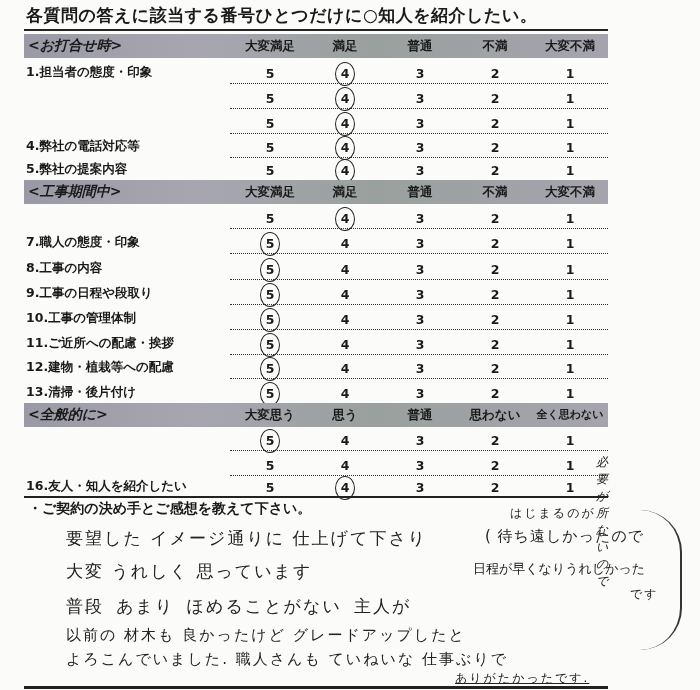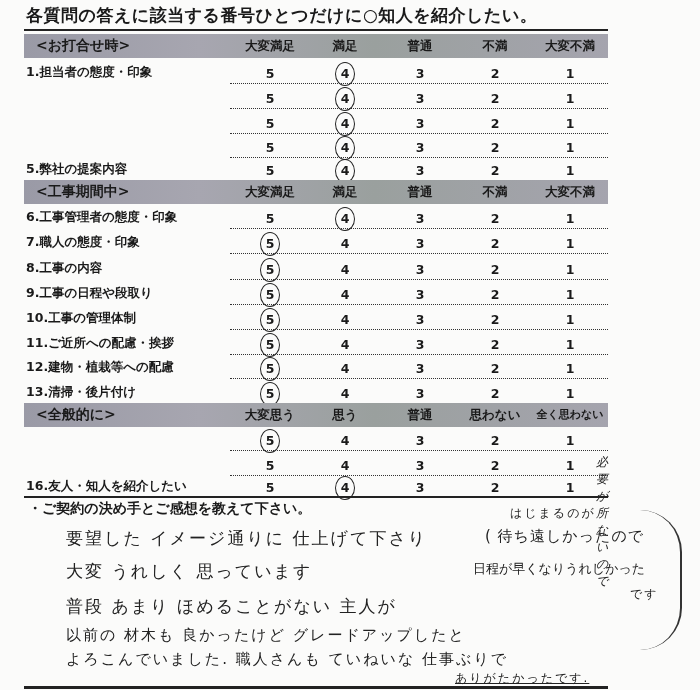--- a/index.html
+++ b/index.html
@@ -2,21 +2,21 @@
 <html><head>
 <meta charset="utf-8">
 <style>
   html, body { margin:0; padding:0; }
   body { width:700px; height:690px; background:#fbfbfa; position:relative; overflow:hidden;
          font-family:"DejaVu Sans", sans-serif; color:#1a1a1a; }
   .title { position:absolute; left:26px; top:4px; font-size:17px; font-weight:bold; letter-spacing:0.5px; }
   .title-rule { position:absolute; left:24px; top:29px; width:584px; height:2px; background:#222; }
   .section { position:absolute; left:24px; width:584px; height:24px;
              background:linear-gradient(90deg,#9a9aa6 0%,#a7a6b0 30%,#9aa09e 60%,#a5a4ae 100%); }
-  .section .sname { position:absolute; left:12px; top:3px; font-size:14px; font-weight:bold; }
+  .section .sname { position:absolute; left:4px; top:3px; font-size:14px; font-weight:bold;font-style:italic; }
   .section .col { position:absolute; top:4px; font-size:12.5px; font-weight:bold; text-align:center; width:90px; margin-left:-45px; }
   .row { position:absolute; left:24px; width:590px; height:26px; }
   .row .label { position:absolute; left:2px; top:4px; font-size:12.5px; font-weight:bold; white-space:nowrap;text-align:right; }
   .row .line { position:absolute; left:206px; right:6px; bottom:2px; border-bottom:1.5px dotted #333; }
   .row .line.solid { border-bottom:2px solid #222; }
   .row .num { position:absolute; top:6px; font-size:12.5px; font-weight:bold; width:24px; margin-left:-12px; text-align:center; }
   .row .num.circled { border:1.5px solid #222; border-radius:50%; width:18px; height:22px; margin-left:-10px; top:2px; line-height:22px; }
   .note { position:absolute; font-family:"DejaVu Serif", serif; font-style:italic; font-size:12px; color:#222; }
   .q-heading { position:absolute; left:28px; top:500px; font-size:14px; font-weight:bold; }
   .hand { position:absolute; font-family:"DejaVu Sans", sans-serif; font-size:17px; color:#222; letter-spacing:2px; white-space:nowrap; }
@@ -57,20 +57,21 @@
     </div>
     <div class="row" style="top: 110px;">
       <div class="line"></div>
       <span class="num" style="left: 246px;">5</span>
       <span class="num circled" style="left: 321px;">4</span>
       <span class="num" style="left: 396px;">3</span>
       <span class="num" style="left: 471px;">2</span>
       <span class="num" style="left: 546px;">1</span>
     </div>
     <div class="row" style="top: 134px;">
+      <span class="label">4.弊社の電話対応等</span>
       <div class="line"></div>
       <span class="num" style="left: 246px;">5</span>
       <span class="num circled" style="left: 321px;">4</span>
       <span class="num" style="left: 396px;">3</span>
       <span class="num" style="left: 471px;">2</span>
       <span class="num" style="left: 546px;">1</span>
     </div>
     <div class="row" style="top: 157px;">
       <span class="label">5.弊社の提案内容</span>
       <div class="line"></div>
@@ -82,21 +83,20 @@
     </div>
     <div class="section" style="top: 180px;">
       <span class="sname">&lt;工事期間中&gt;</span>
       <span class="col" style="left: 246px;">大変満足</span>
       <span class="col" style="left: 321px;">満足</span>
       <span class="col" style="left: 396px;">普通</span>
       <span class="col" style="left: 471px;">不満</span>
       <span class="col" style="left: 546px;">大変不満</span>
     </div>
     <div class="row" style="top: 205px;">
-      <span class="label">6.工事管理者の態度・印象</span>
       <div class="line"></div>
       <span class="num" style="left: 246px;">5</span>
       <span class="num circled" style="left: 321px;">4</span>
       <span class="num" style="left: 396px;">3</span>
       <span class="num" style="left: 471px;">2</span>
       <span class="num" style="left: 546px;">1</span>
     </div>
     <div class="row" style="top: 230px;">
       <span class="label">7.職人の態度・印象</span>
       <div class="line"></div>
@@ -192,21 +192,21 @@
       <span class="num circled" style="left: 321px;">4</span>
       <span class="num" style="left: 396px;">3</span>
       <span class="num" style="left: 471px;">2</span>
       <span class="num" style="left: 546px;">1</span>
     </div>
   </div>
 
 <div class="q-heading">・ご契約の決め手とご感想を教えて下さい。</div>
 <div class="hand" style="left:66px; top:527px;">要望した イメージ通りに 仕上げて下さり</div>
 <div class="hand" style="left:66px; top:560px;">大変 うれしく 思っています</div>
-<div class="hand" style="left:66px; top:595px;">普段 あまり ほめることがない 主人が</div>
+<div class="hand" style="left:66px; top:595px;font-family:Liberation Mono, monospace;">普段 あまり ほめることがない 主人が</div>
 <div class="hand" style="left:66px; top:626px; font-size:15px;">以前の 材木も 良かったけど グレードアップしたと</div>
 <div class="hand" style="left:66px; top:650px; font-size:15px;">よろこんでいました. 職人さんも ていねいな 仕事ぶりで</div>
 <div class="hand" style="left:455px; top:670px; font-size:12px; text-decoration:underline;">ありがたかったです.</div>
 <div class="hand" style="left:510px; top:505px; font-size:12px;">はじまるのが</div>
 <div class="hand" style="left:485px; top:527px; font-size:15px; letter-spacing:1px;">( 待ち遠しかったので</div>
 <div class="hand" style="left:473px; top:560px; font-size:13px; letter-spacing:0;">日程が早くなりうれしかった</div>
 <div class="hand" style="left:630px; top:586px; font-size:12px;">です</div>
 <div class="bracket"></div>
 <div class="bottom-rule"></div>
 

